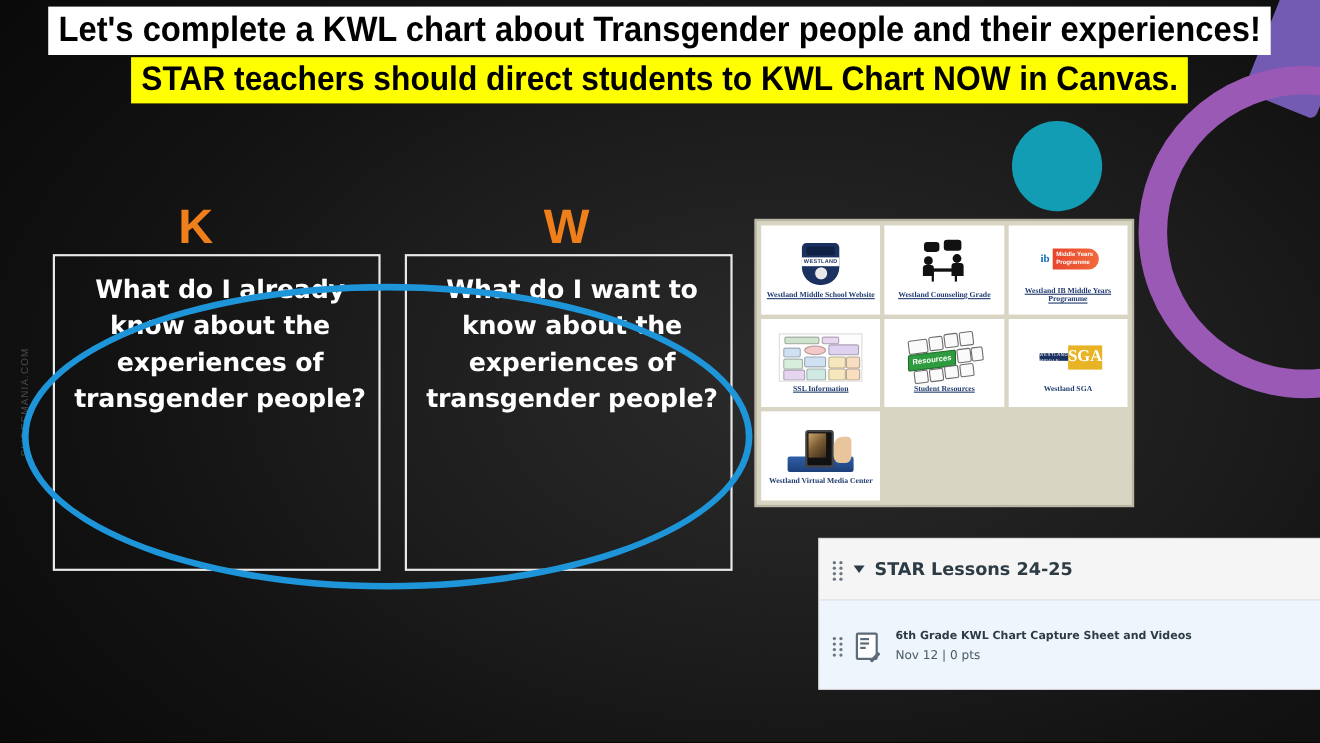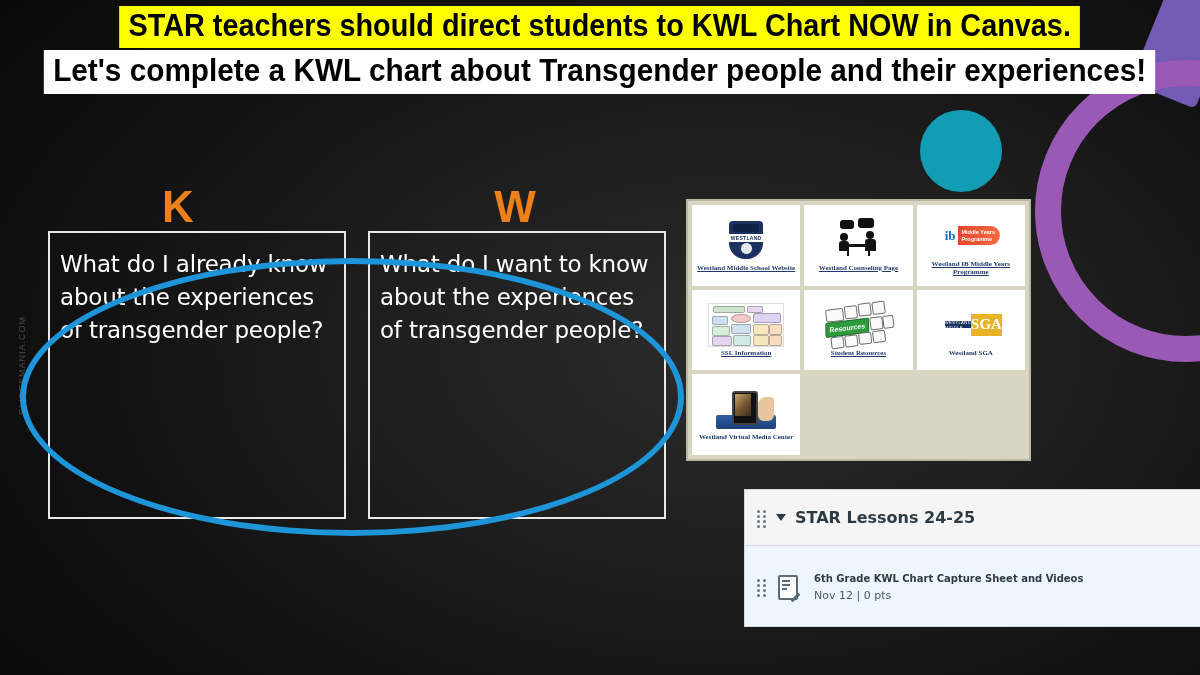--- a/index.html
+++ b/index.html
@@ -71,22 +71,23 @@
     border:2px solid #e8e8e8;
     box-sizing:border-box;
     background:transparent;
   }
   #kwl-box-k{left:48px;width:298px;}
   #kwl-box-w{left:368px;width:298px;}
 
   .kwl-text{
     position:absolute;top:248px;width:280px;
     color:#ffffff;font-size:23px;line-height:1.44;
-    font-family:"DejaVu Sans",sans-serif;font-weight:400;
+    font-family:"DejaVu Sans",sans-serif;font-weight:700;
     letter-spacing:-.2px;
+    text-align:center;
   }
   #kwl-text-k{left:60px;}
   #kwl-text-w{left:380px;}
 
   #ellipse-annotation{
     position:absolute;left:20px;top:258px;width:664px;height:278px;
     border:6px solid #1e95d9;border-radius:50%;
     box-sizing:border-box;pointer-events:none;
   }
 
@@ -143,21 +144,21 @@
   .counsel .h2{left:36px;top:11px;}
   .counsel .body{position:absolute;background:#111;}
   .counsel .bd1{left:9px;top:21px;width:10px;height:10px;border-radius:3px 3px 0 0;}
   .counsel .bd2{left:35px;top:19px;width:11px;height:12px;border-radius:3px 3px 0 0;}
   .counsel .table{position:absolute;left:14px;top:24px;width:28px;height:3px;background:#111;}
   .counsel .leg{position:absolute;width:2px;height:9px;background:#111;top:27px;}
   .counsel .l1{left:17px;} .counsel .l2{left:38px;}
 
   .ib{display:flex;align-items:center;height:22px;}
   .ib .ib-mark{
-    background:#fff;color:#0d6fb8;font-weight:bold;font-size:13px;
+    background:#fff;color:#0d6fb8;font-weight:bold;font-size:10px;
     font-family:"Liberation Serif",serif;padding:2px 3px;
     border-radius:3px 0 0 3px;line-height:1;
   }
   .ib .ib-band{
     background:linear-gradient(90deg,#e8452c,#f26a3d);
     color:#fff;font-size:5.5px;font-weight:bold;line-height:1.2;
     padding:3px 5px 3px 3px;border-radius:0 12px 12px 0;text-align:left;
   }
 
   .flowchart{
@@ -280,24 +281,24 @@
 <div id="slide">
 
   <div class="deco" id="purple-sliver"></div>
   <div class="deco" id="purple-ring"></div>
   <div class="deco" id="teal-circle"></div>
 
   <div id="watermark">SLIDESMANIA.COM</div>
 
   <div id="heading">
     <div class="hrow">
-      <span class="hline" id="hline-2">STAR teachers should direct students to KWL Chart NOW in Canvas.</span>
+      <span class="hline" id="hline-1">Let's complete a KWL chart about Transgender people and their experiences!</span>
     </div>
     <div class="hrow">
-      <span class="hline" id="hline-1">Let's complete a KWL chart about Transgender people and their experiences!</span>
+      <span class="hline" id="hline-2">STAR teachers should direct students to KWL Chart NOW in Canvas.</span>
     </div>
   </div>
 
   <div class="kwl-letter" id="letter-k">K</div>
   <div class="kwl-letter" id="letter-w">W</div>
 
   <div class="kwl-box" id="kwl-box-k"></div>
   <div class="kwl-box" id="kwl-box-w"></div>
 
   <div class="kwl-text" id="kwl-text-k">What do I already know about the experiences of transgender people?</div>
@@ -326,21 +327,21 @@
               <div class="bub b2"></div>
             <div class="head h1"></div>
               <div class="head h2"></div>
             <div class="body bd1"></div>
               <div class="body bd2"></div>
             <div class="table"></div>
             <div class="leg l1"></div>
               <div class="leg l2"></div>
           </div>
         </div>
-        <div class="tile-label">Westland Counseling Page</div>
+        <div class="tile-label">Westland Counseling Grade</div>
       </div>
 
       <div class="tile">
         <div class="tile-art">
           <div class="ib">
             <span class="ib-mark">ib</span>
             <span class="ib-band">
               <span>Middle Years</span><br>
               <span>Programme</span>
             </span>

